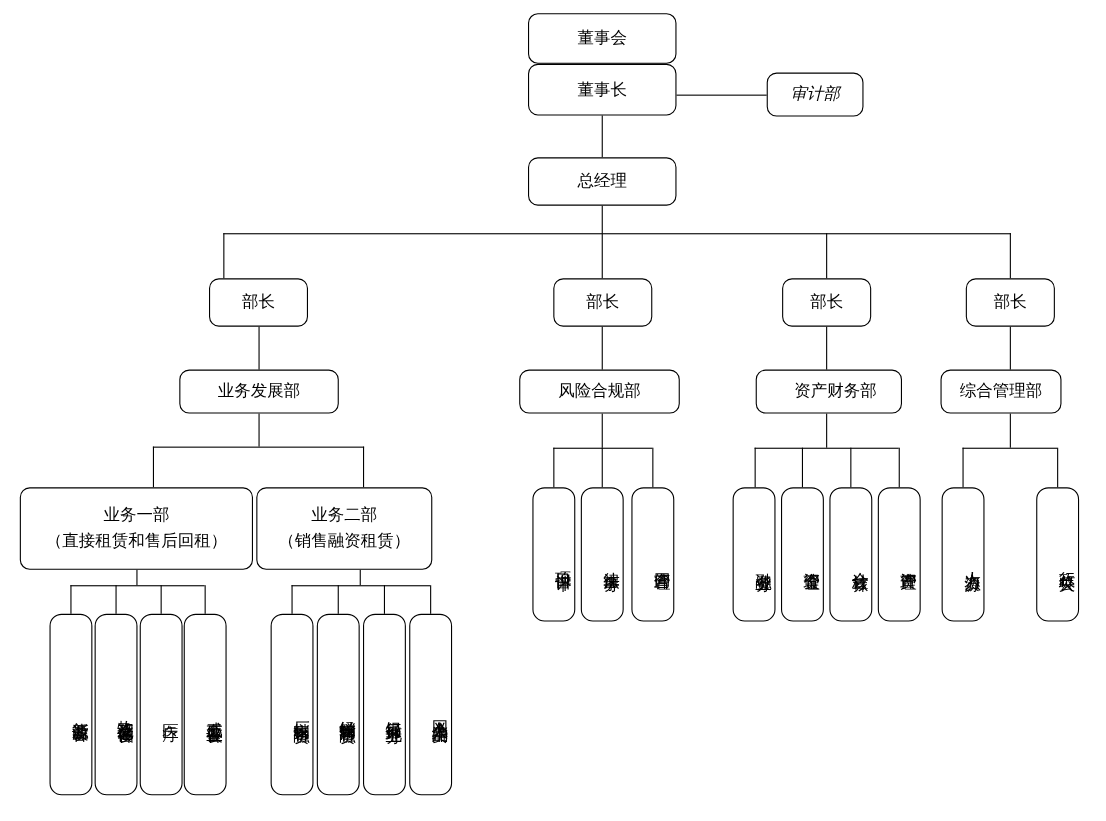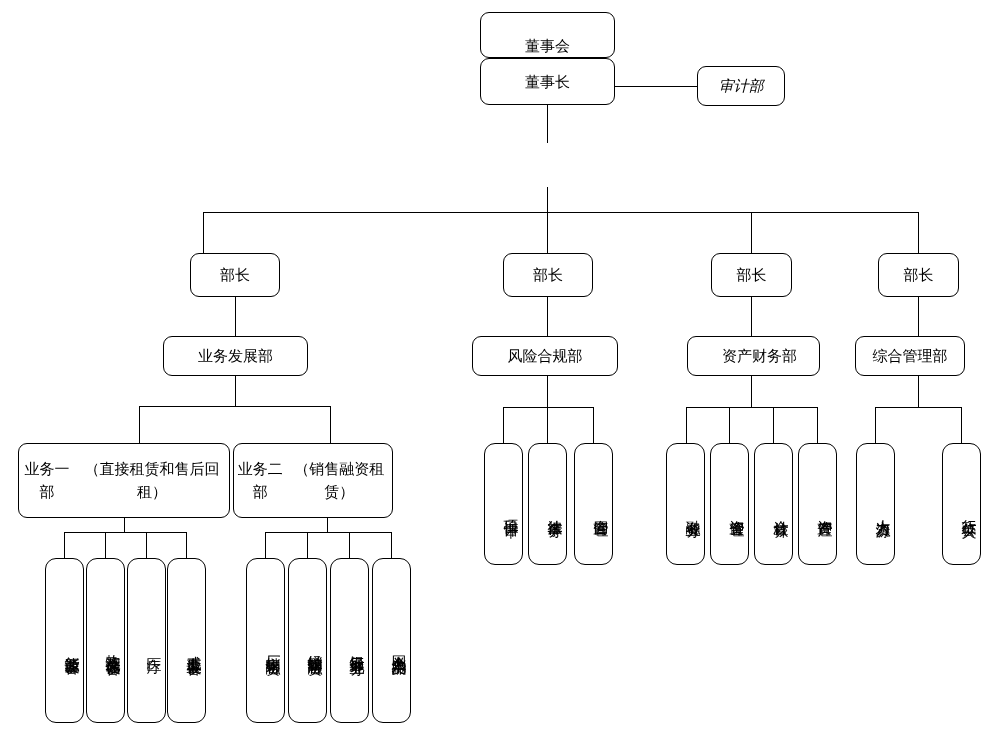--- a/index.html
+++ b/index.html
@@ -24,21 +24,21 @@
     display: flex;
     align-items: center;
     justify-content: center;
     text-align: center;
     color: #000000;
     font-size: 15px;
     line-height: 1.45;
     z-index: 2;
   }
   .node.two-line {
-    flex-direction: row;
+    flex-direction: column;
     line-height: 1.5;
   }
   .node.vertical {
     writing-mode: vertical-rl;
     text-orientation: upright;
     letter-spacing: 1px;
     padding-top: 12px;
     align-items: flex-start;
     justify-content: center;
     border-radius: 11px;
@@ -53,34 +53,37 @@
     z-index: 1;
   }
   .line.h { height: 1px; }
   .line.v { width: 1px; }
 </style>
 </head>
 <body>
 
 <div id="chart">
 
-  <div class="node" style="left:480px; top:12px; width:135px; height:46px;align-items:flex-end;">
+  <div class="node" style="left:480px; top:12px; width:135px; height:46px;">
     <span>董事会</span>
   </div>
 
   <div class="node" style="left:480px; top:58px; width:135px; height:47px;justify-content:center;">
     <span>董事长</span>
   </div>
 
   <div class="node" style="left:697px; top:66px; width:88px; height:40px;font-style:italic;">
     <span>审计部</span>
   </div>
 
   <div class="line h" style="left:615px; top:86px; width:82px;"></div>
 
+  <div class="node" style="left:480px; top:143px; width:135px; height:44px;">
+    <span>总经理</span>
+  </div>
 
   <div class="line v" style="left:547px; top:105px; height:38px;"></div>
 
   <div class="line v" style="left:547px; top:187px; height:25px;"></div>
   <div class="line h" style="left:203px; top:212px; width:716px;"></div>
 
   <div class="line v" style="left:203px; top:212px; height:41px;"></div>
   <div class="line v" style="left:547px; top:212px; height:41px;"></div>
   <div class="line v" style="left:751px; top:212px; height:41px;"></div>
   <div class="line v" style="left:918px; top:212px; height:41px;"></div>

